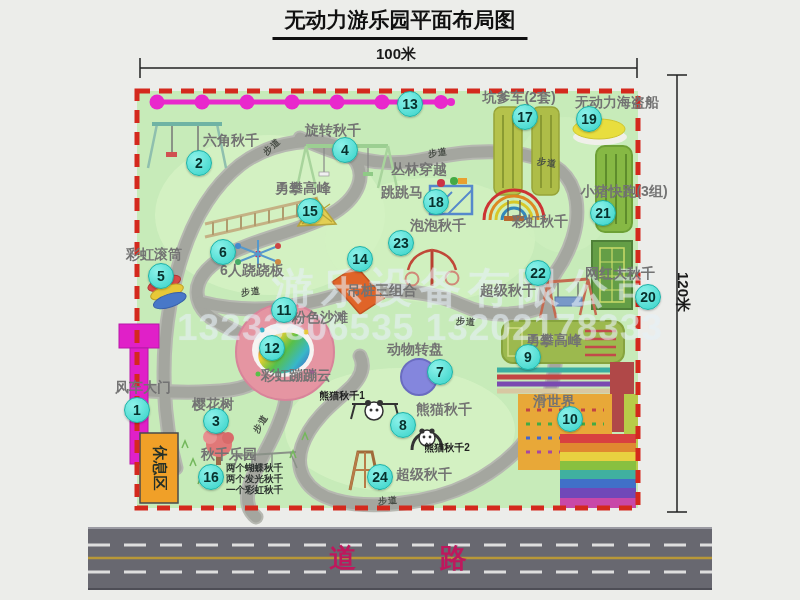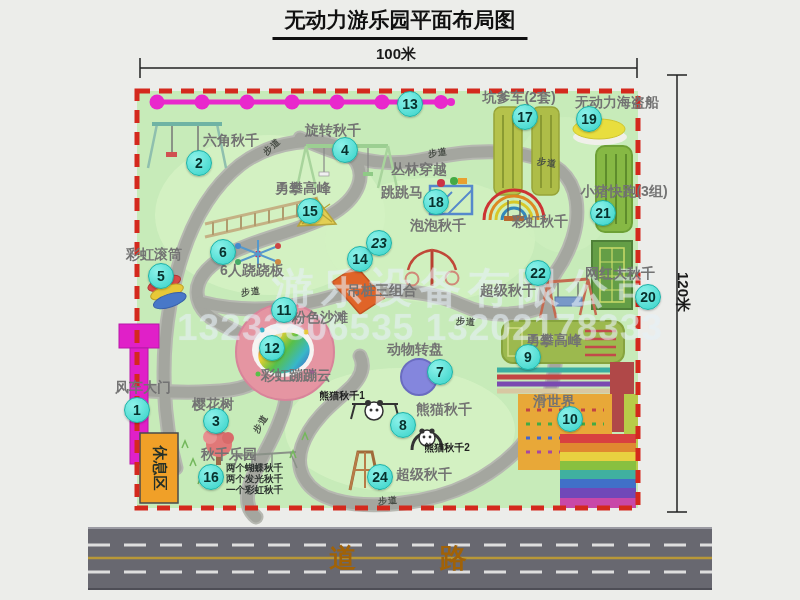--- a/index.html
+++ b/index.html
@@ -20,21 +20,21 @@
     font:700 9px "Liberation Sans","DejaVu Sans",sans-serif;color:#474d45;letter-spacing:1px;z-index:6;}
   .detail-line{position:absolute;transform:translateY(-50%);white-space:nowrap;
     font:700 9.5px "Liberation Sans","DejaVu Sans",sans-serif;color:#2c3230;z-index:6;}
   .badge{position:absolute;width:26px;height:26px;margin:-13px 0 0 -13px;border-radius:50%;
     background:radial-gradient(circle at 35% 30%,#8df2ea,#35d2c8);border:1px solid #1cb2a8;
     box-sizing:border-box;color:#07312d;font:700 14px/24px "Liberation Sans","DejaVu Sans",sans-serif;
     text-align:center;box-shadow:0 1px 2px rgba(0,0,0,.25);z-index:7;}
   .rest-label{position:absolute;transform:translate(-50%,-50%) rotate(90deg);
     font:700 15px "Liberation Sans","DejaVu Sans",sans-serif;color:#243028;white-space:nowrap;z-index:6;}
   .road-label{position:absolute;transform:translate(-50%,-50%);white-space:nowrap;
-    font:700 27px "Liberation Sans","DejaVu Sans",sans-serif;color:#a16207;letter-spacing:38px;
+    font:700 27px "Liberation Sans","DejaVu Sans",sans-serif;color:#be185d;letter-spacing:38px;
     text-indent:38px;z-index:6;}
   .wm{position:absolute;transform:translate(-50%,-50%);white-space:nowrap;color:rgba(228,238,246,0.55);
     font-weight:700;z-index:5;text-shadow:0 0 2px rgba(255,255,255,0.15);}
   .wm.company{font-size:42px;letter-spacing:7px;}
   .wm.phones{font-size:37px;letter-spacing:1px;}
   svg .pw{fill:none;stroke:#b6b8b1;stroke-width:15;stroke-linecap:round;stroke-linejoin:round;}
   svg .pi{fill:none;stroke:#a4a69f;stroke-width:11;stroke-linecap:round;stroke-linejoin:round;}
 </style>
 </head>
 <body>
@@ -317,21 +317,21 @@
       <div class="badge" style="left: 436px; top: 202px;">18</div>
       <div class="attr-label" style="left: 617px; top: 103px;">无动力海盗船</div>
       <div class="badge" style="left: 589px; top: 119px;">19</div>
       <div class="attr-label" style="left: 620px; top: 274px;">网红大秋千</div>
       <div class="badge" style="left: 648px; top: 297px;">20</div>
       <div class="attr-label" style="left: 624px; top: 192px;">小猪快跑(3组)</div>
       <div class="badge" style="left: 603px; top: 213px;">21</div>
       <div class="attr-label" style="left: 508px; top: 291px;">超级秋千</div>
       <div class="badge" style="left: 538px; top: 273px;">22</div>
       <div class="attr-label" style="left: 438px; top: 226px;">泡泡秋千</div>
-      <div class="badge" style="left: 379px; top: 243px; font-style: italic;">23</div>
+      <div class="badge" style="left: 401px; top: 243px;">23</div>
       <div class="attr-label" style="left: 424px; top: 475px;">超级秋千</div>
       <div class="badge" style="left: 380px; top: 477px;">24</div>
       <div class="attr-label" style="left: 540px; top: 222px;">彩虹秋千</div>
       <div class="small-label" style="left: 342px; top: 396px;">熊猫秋千1</div>
       <div class="small-label" style="left: 447px; top: 448px;">熊猫秋千2</div>
       <div class="path-label" style="left: 272px; top: 147px; transform: translate(-50%, -50%) rotate(-42deg);">步道</div>
       <div class="path-label" style="left: 438px; top: 153px; transform: translate(-50%, -50%) rotate(-8deg);">步道</div>
       <div class="path-label" style="left: 547px; top: 163px; transform: translate(-50%, -50%) rotate(8deg);">步道</div>
       <div class="path-label" style="left: 251px; top: 292px; transform: translate(-50%, -50%) rotate(-6deg);">步道</div>
       <div class="path-label" style="left: 466px; top: 322px; transform: translate(-50%, -50%) rotate(4deg);">步道</div>

